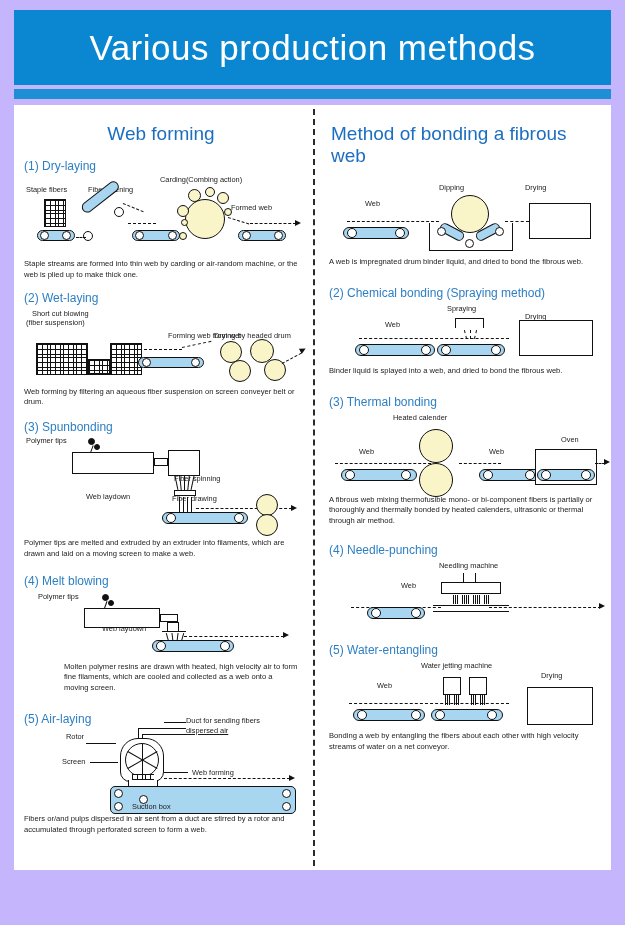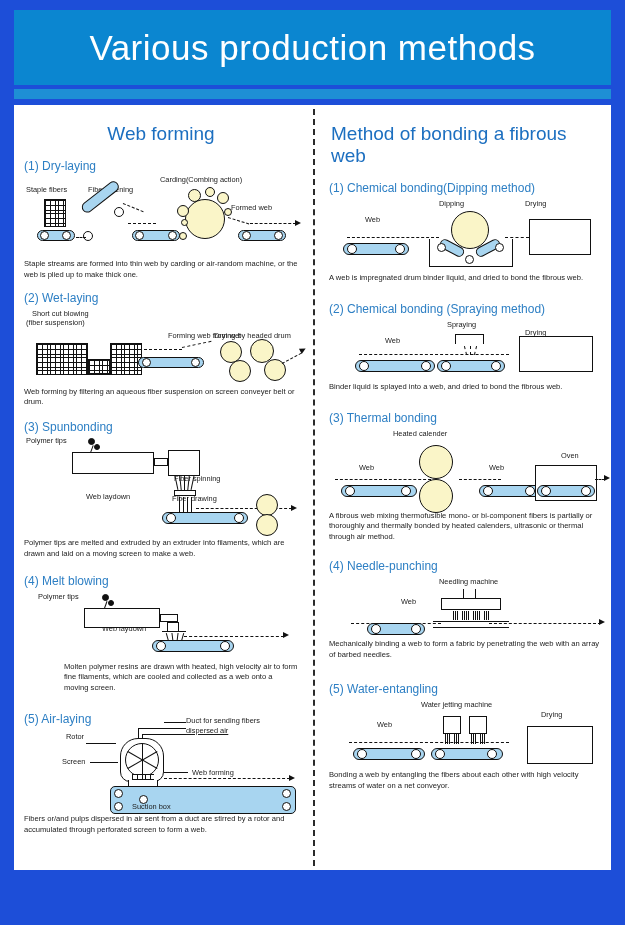--- a/index.html
+++ b/index.html
@@ -5,21 +5,21 @@
   * { box-sizing: border-box; }
   html, body {
     margin: 0; padding: 0;
     width: 625px; height: 925px;
     font-family: "Liberation Sans", sans-serif;
     background: #ffffff;
   }
   #poster {
     position: relative;
     width: 625px; height: 925px;
-    background: #1d4ed8;
+    background: #c4b5fd;
     overflow: hidden;
   }
 
   
   .header-banner {
     position: absolute; left: 14px; top: 10px;
     width: 597px; height: 75px;
     background: #0B86D0;
     display: flex; align-items: center; justify-content: center;
   }
@@ -367,21 +367,20 @@
           <div class="leader" style="left:140px; top:6px; width:22px;"></div>
         </div>
         <div class="caption" style="margin-top:6px;">Fibers or/and pulps dispersed in air sent from a duct are stirred by a rotor and accumulated through perforated screen to form a web.</div>
       </div>
     </div>
 
     <div class="col col-right">
       <div class="col-title">Method of bonding a fibrous web</div>
 
       <div class="section">
-        <div class="sec-head">(1) Chemical bonding(Dipping method)</div>
         <div class="figure" style="height:74px;">
           <div class="lbl" style="left:110px; top:2px;">Dipping</div>
           <div class="lbl" style="left:196px; top:2px;">Drying</div>
           <div class="lbl" style="left:36px; top:18px;">Web</div>
 
           <div class="dashline" style="left:18px; top:40px; width:92px;"></div>
           <div class="belt" style="left:14px; top:46px; width:66px; height:12px;"></div>
           <div class="roller" style="left:18px; top:47px; width:10px; height:10px;"></div>
           <div class="roller" style="left:66px; top:47px; width:10px; height:10px;"></div>
 
@@ -473,21 +472,20 @@
 
           <div class="dashline" style="left:22px; top:48px; width:90px;"></div>
           <div class="belt" style="left:38px; top:48px; width:58px; height:12px;"></div>
           <div class="roller" style="left:42px; top:49px; width:10px; height:10px;"></div>
           <div class="roller" style="left:82px; top:49px; width:10px; height:10px;"></div>
           <div class="solidline" style="left:104px; top:46px; width:76px;"></div>
           <div class="solidline" style="left:104px; top:52px; width:76px;"></div>
           <div class="dashline" style="left:160px; top:48px; width:112px;"></div>
           <div class="arrowhead" style="left:270px; top:44.5px;"></div>
         </div>
-        <div class="caption">Mechanically binding a web to form a fabric by penetrating the web with an array of barbed needles.</div>
       </div>
 
       <div class="section" style="margin-top:22px;">
         <div class="sec-head">(5) Water-entangling</div>
         <div class="figure" style="height:70px;">
           <div class="lbl" style="left:92px; top:2px;">Water jetting machine</div>
           <div class="lbl" style="left:212px; top:12px;">Drying</div>
           <div class="lbl" style="left:48px; top:22px;">Web</div>
 
           <div class="box" style="left:114px; top:18px; width:18px; height:18px;"></div>

